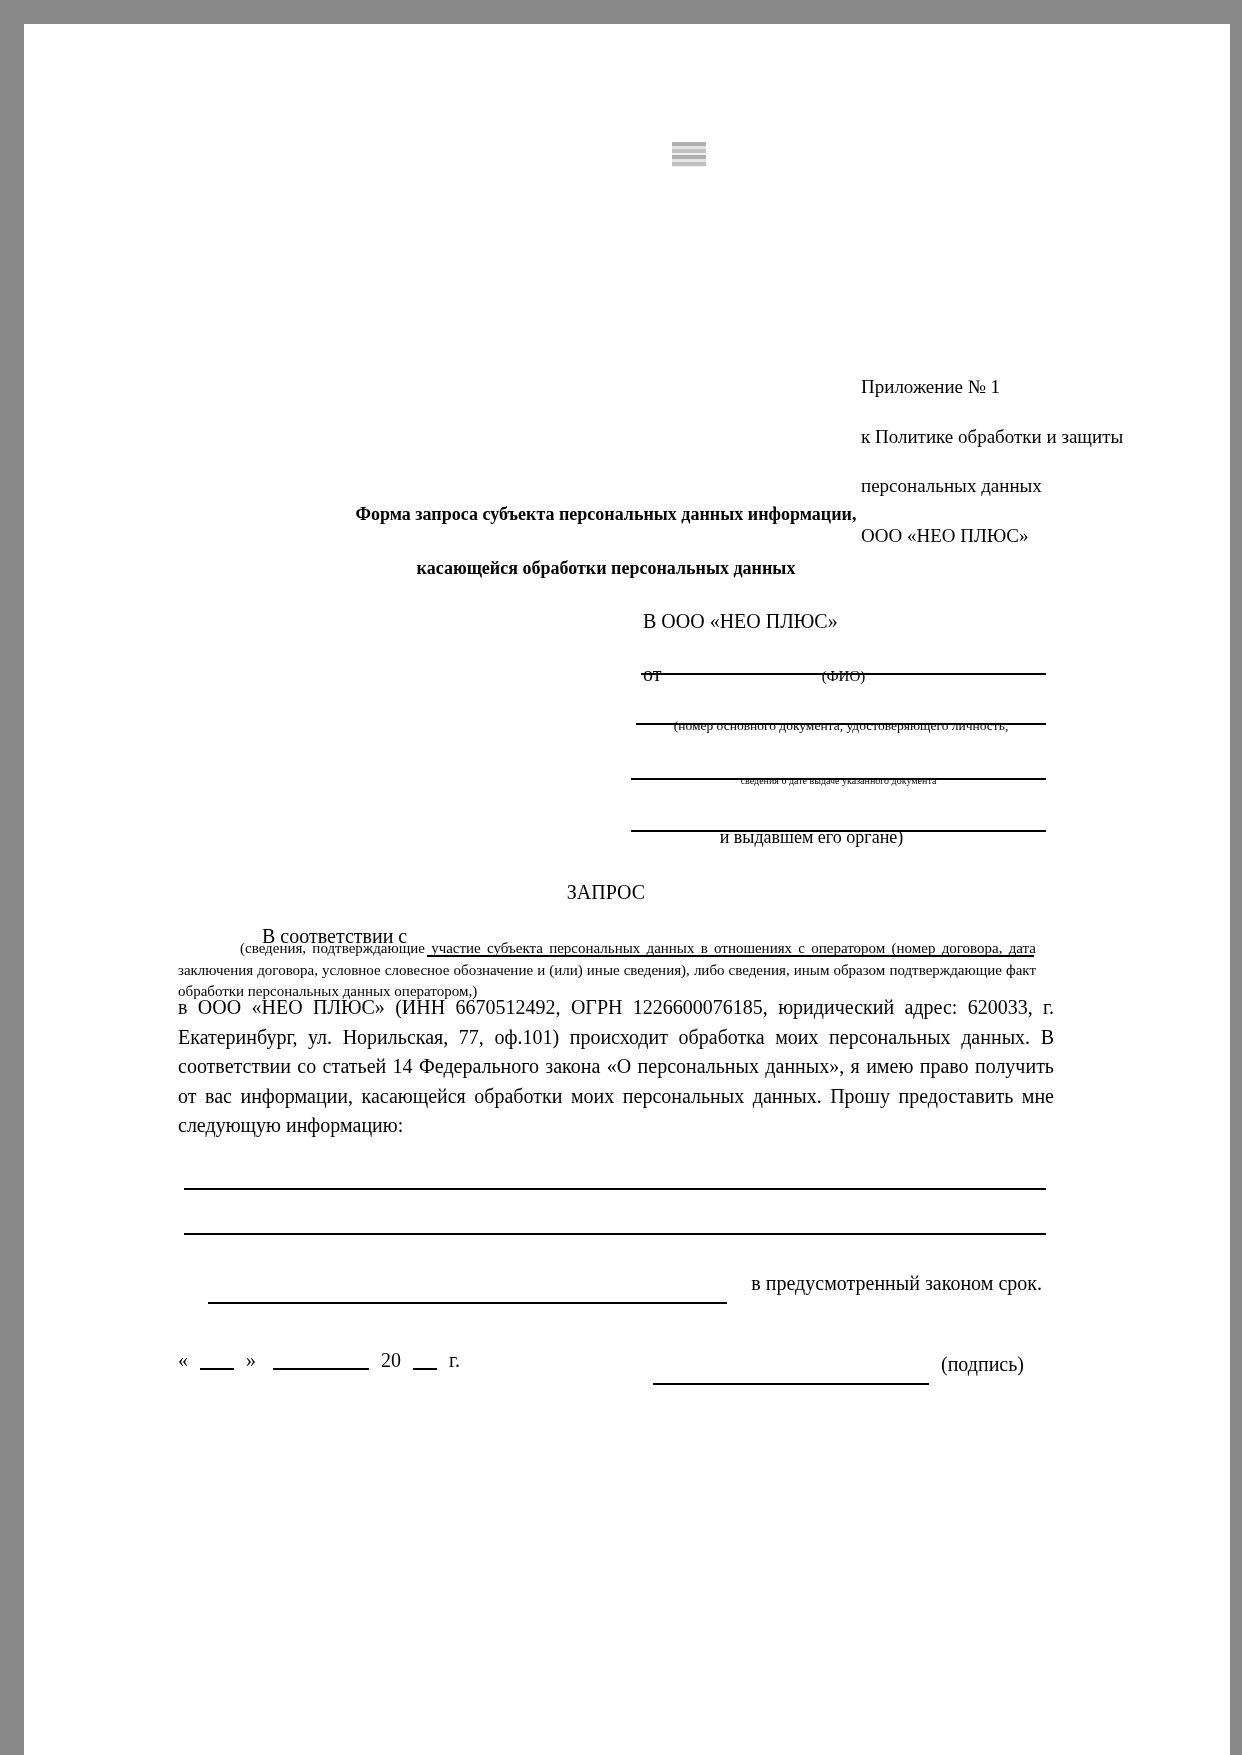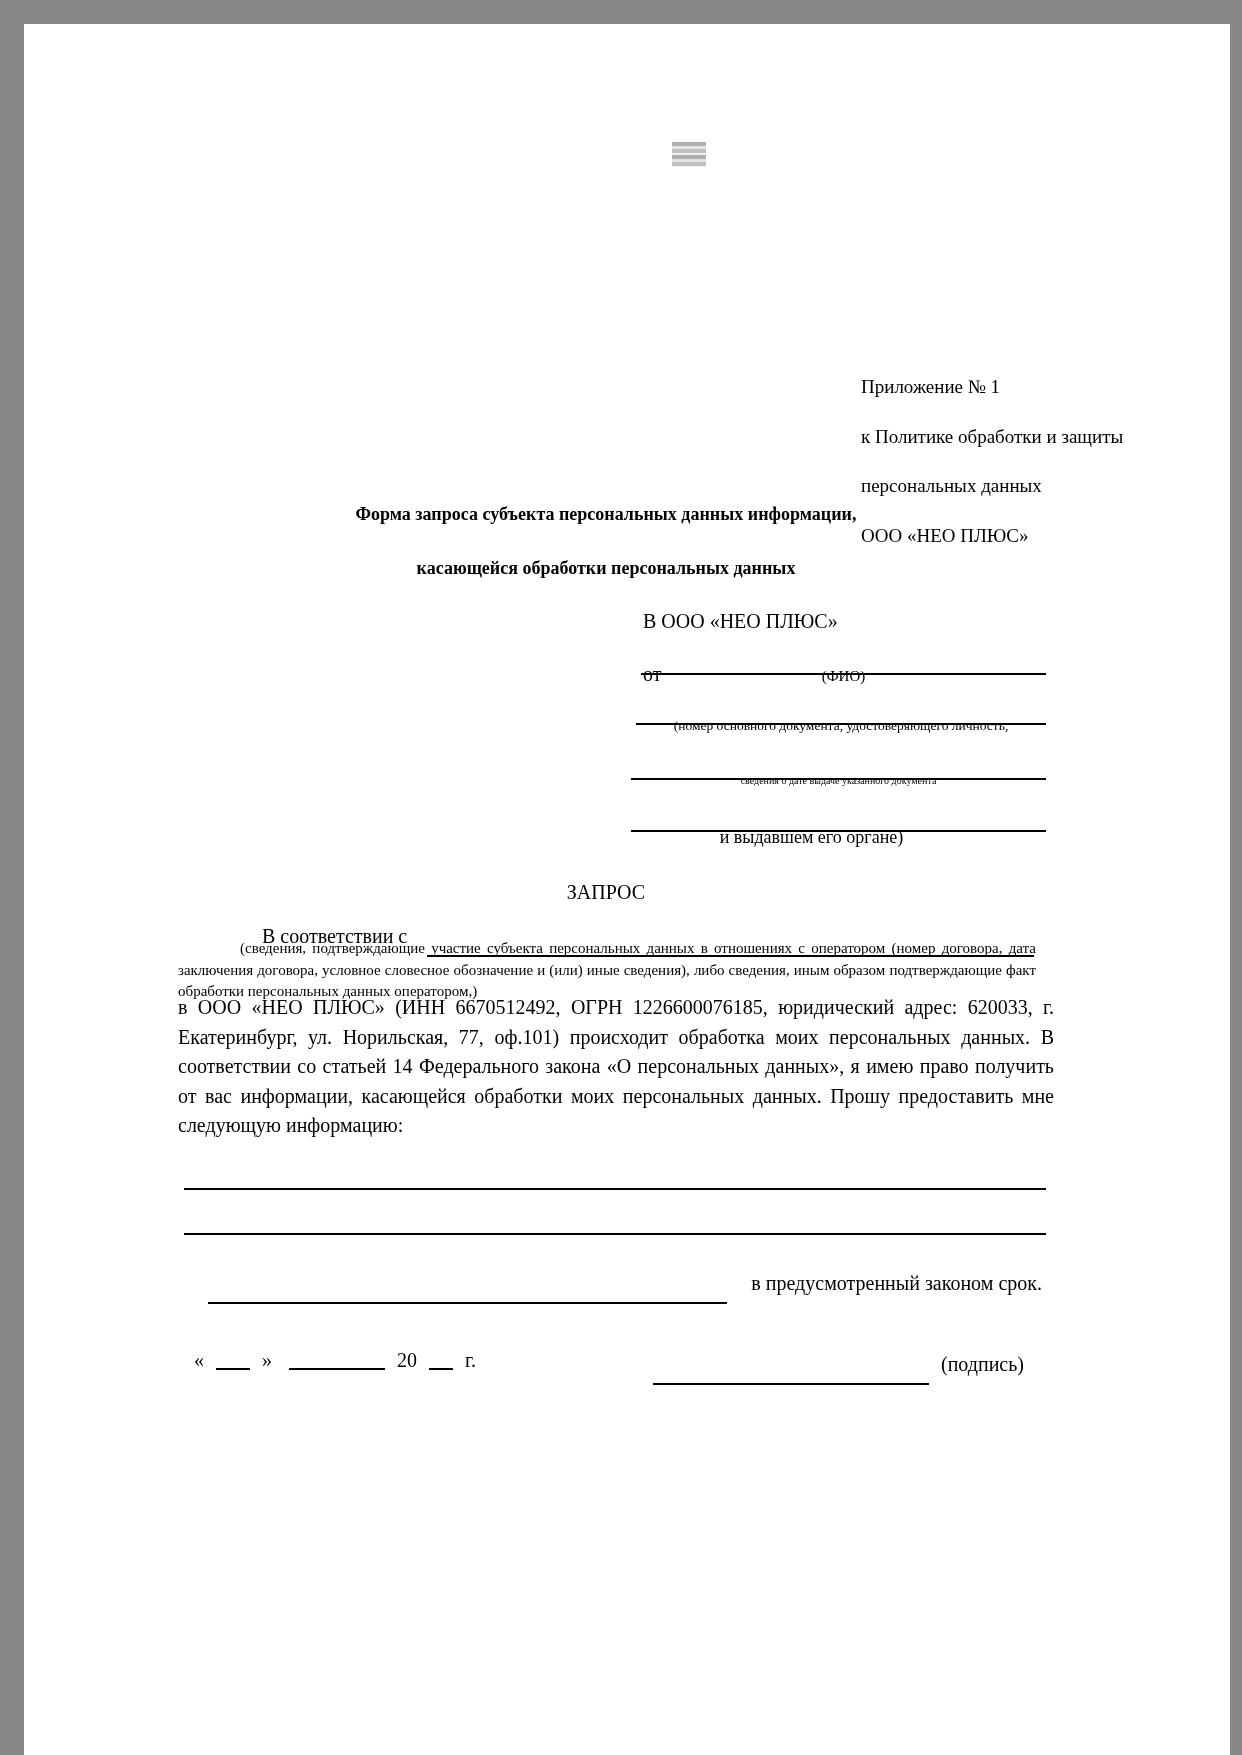--- a/index.html
+++ b/index.html
@@ -96,21 +96,21 @@
     font-size: 20px;
     gap: 12px;
   }
   .reply-2 .fill {
     flex: 1; height: 0;
     border-bottom: 2px solid #000;
     margin-bottom: 3px;
   }
   .reply-2 .suffix { white-space: nowrap; }
   .date-row {
-    left: 146px; top: 1305px;
+    left: 130px; top: 1305px;
     font-size: 20px; white-space: nowrap;
   }
   .sig-row {
     left: 617px; top: 1305px;
     display: flex; align-items: flex-end;
     font-size: 20px; white-space: nowrap;
   }
   .sig-row .sig-line {
     width: 276px; height: 0;
     border-bottom: 2px solid #000;

